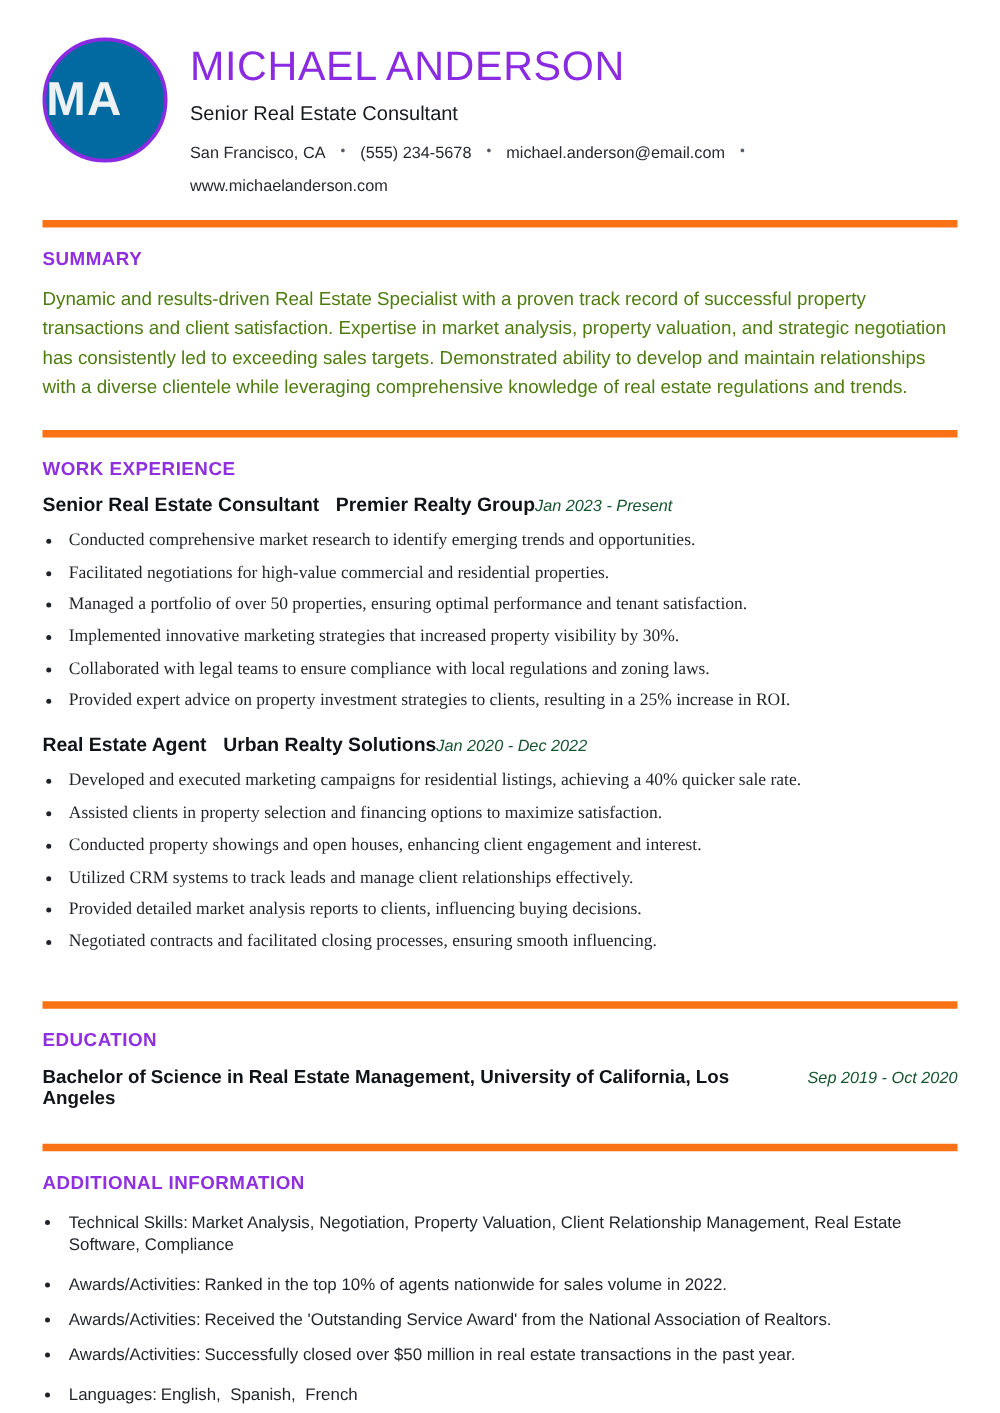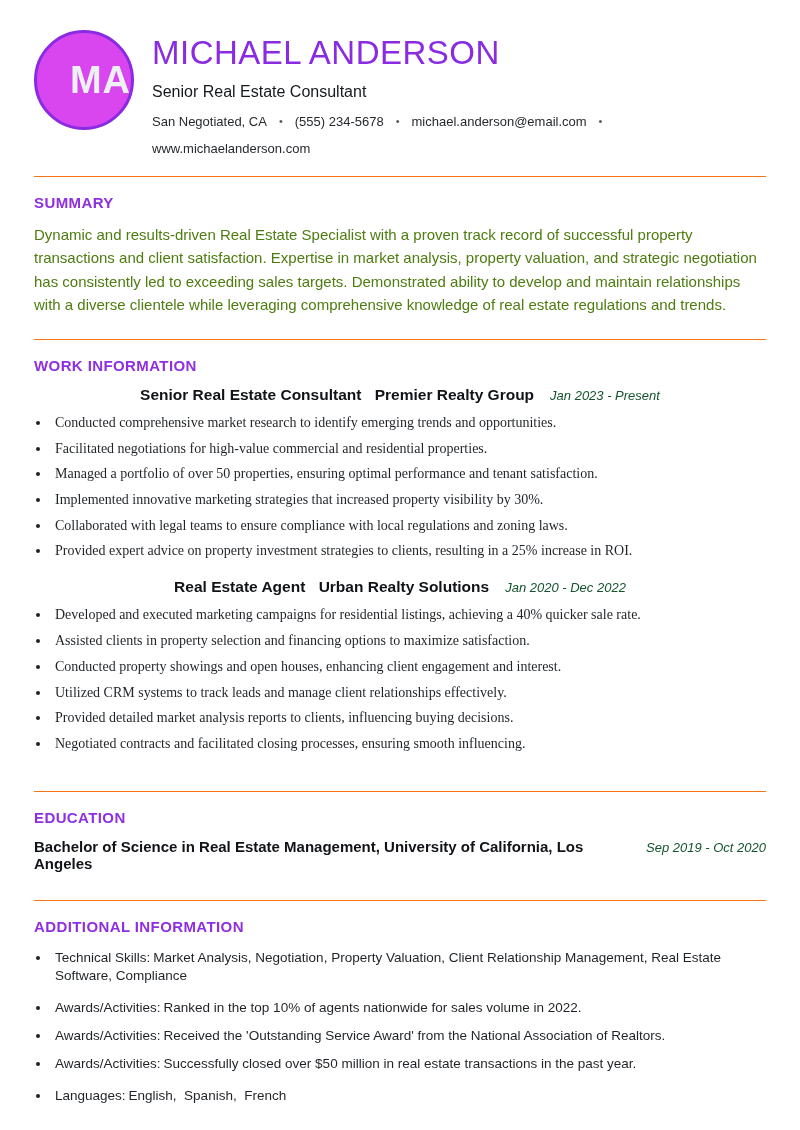--- a/index.html
+++ b/index.html
@@ -18,25 +18,25 @@
     display: flex;
     gap: 18px;
     align-items: flex-start;
     padding-bottom: 20px;
   }
   .avatar {
     flex: 0 0 auto;
     width: 100px;
     height: 100px;
     border-radius: 50%;
-    background: #d946ef;
+    background: #0369a1;
     border: 3px solid #8a2be2;
     display: flex;
     align-items: center;
-    justify-content: flex-end;
+    justify-content: flex-start;
   }
   .avatar-initials {
     color: #eef1f4;
     font-size: 38px;
     font-weight: bold;
     letter-spacing: 1px;
   }
   .header-text { padding-top: 6px; }
   .person-name {
     color: #8a2be2;
@@ -56,21 +56,21 @@
     align-items: center;
     gap: 12px;
     font-size: 13px;
     color: #26292d;
     flex-wrap: wrap;
   }
   .contact-sep { color: #555a60; font-size: 11px; }
 
   
   .section {
-    border-top: 1px solid #f97316;
+    border-top: 6px solid #f97316;
     padding-top: 17px;
   }
   .section-heading {
     color: #8f2fe0;
     font-size: 15px;
     font-weight: bold;
     letter-spacing: 0.4px;
     margin-bottom: 12px;
   }
   .section-summary { padding-bottom: 22px; }
@@ -81,23 +81,22 @@
     font-size: 15px;
     line-height: 1.57;
     color: #4d7c0f;
   }
 
   
   .job { margin-bottom: 18px; }
   .job:last-child { margin-bottom: 0; }
   .job-header {
     display: flex;
-    justify-content: center;
+    justify-content: flex-start;
     align-items: baseline;
-    gap: 16px;
   }
   .job-left { font-size: 15.5px; font-weight: bold; color: #101317; }
   .job-company { margin-left: 9px; }
   .job-dates, .edu-dates {
     font-size: 13px;
     font-style: italic;
     color: #14532d;
     white-space: nowrap;
   }
   ul.bullets {
@@ -145,38 +144,38 @@
 <div class="page">
 
   <header class="resume-header">
     <div class="avatar">
       <span class="avatar-initials">MA</span>
     </div>
     <div class="header-text">
       <h1 class="person-name">MICHAEL ANDERSON</h1>
       <div class="person-title">Senior Real Estate Consultant</div>
       <div class="contact-row">
-        <span>San Negotiated, CA</span>
+        <span>San Francisco, CA</span>
         <span class="contact-sep">•</span>
         <span>(555) 234-5678</span>
         <span class="contact-sep">•</span>
         <span>michael.anderson@email.com</span>
         <span class="contact-sep">•</span>
         <span>www.michaelanderson.com</span>
       </div>
     </div>
   </header>
 
   <section class="section section-summary">
     <h2 class="section-heading">SUMMARY</h2>
     <p class="summary-text">Dynamic and results-driven Real Estate Specialist with a proven track record of successful property transactions and client satisfaction. Expertise in market analysis, property valuation, and strategic negotiation has consistently led to exceeding sales targets. Demonstrated ability to develop and maintain relationships with a diverse clientele while leveraging comprehensive knowledge of real estate regulations and trends.</p>
   </section>
 
   <section class="section section-experience">
-    <h2 class="section-heading">WORK INFORMATION</h2>
+    <h2 class="section-heading">WORK EXPERIENCE</h2>
 
     <div class="job">
       <div class="job-header">
         <div class="job-left">
           <span class="job-role">Senior Real Estate Consultant</span>
           <span class="job-company">Premier Realty Group</span>
         </div>
         <span class="job-dates">Jan 2023 - Present</span>
       </div>
       <ul class="bullets">

